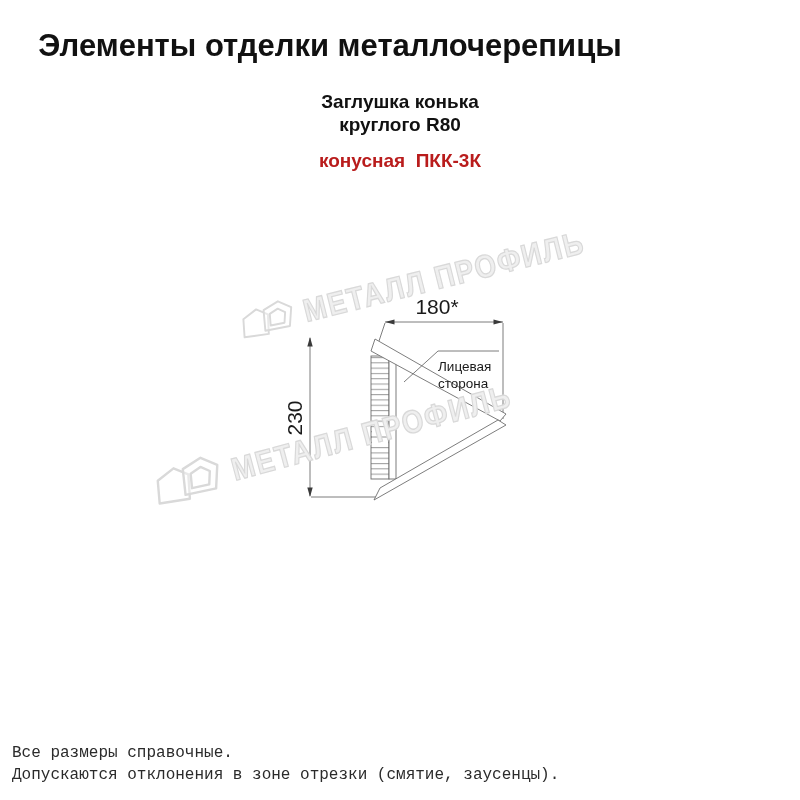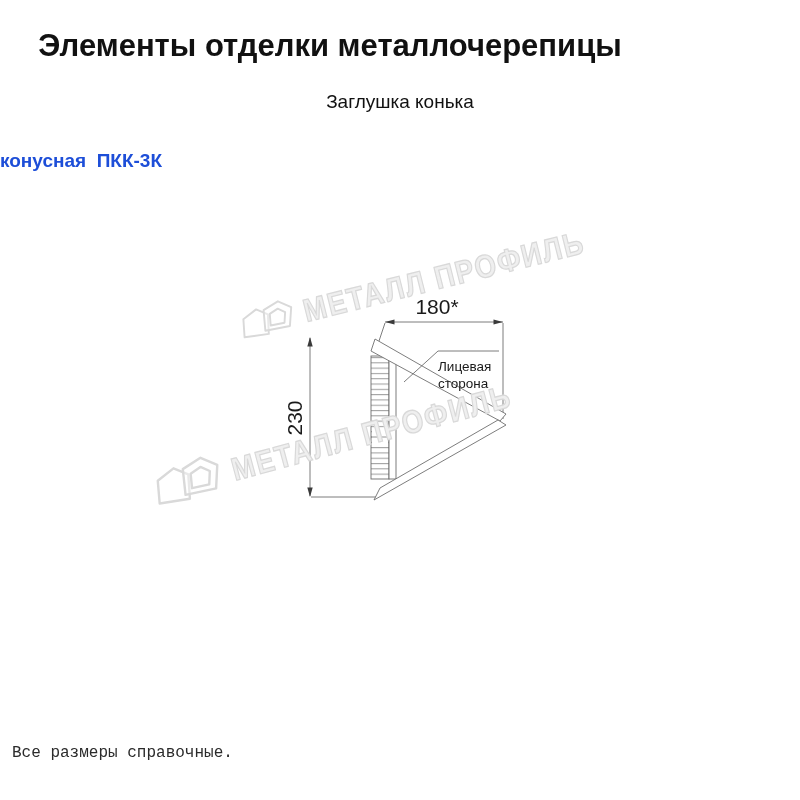--- a/index.html
+++ b/index.html
@@ -11,26 +11,26 @@
   }
   .abs { position:absolute; }
 
   .page-title {
     left:0; top:28px; width:660px; margin:0;
     text-align:center; font-size:31px; font-weight:bold; color:#111;
     z-index:3;
   }
   .product-name {
     left:0; top:90px; width:800px;
-    text-align:center; font-size:19px; font-weight:normal; line-height:23px; color:#111;
+    text-align:center; font-size:19px; font-weight:bold; line-height:23px; color:#111;
     z-index:3;
   }
   .product-code {
     left:0; top:150px; width:800px;
-    font-size:19px; font-weight:bold; color:#1d4ed8;
+    text-align:center; font-size:19px; font-weight:bold; color:#b91c1c;
     z-index:3;
   }
 
   
   .watermark {
     display:flex; align-items:center; gap:5px;
     transform-origin:left center; pointer-events:none; z-index:2;
   }
   .wm-top    { left:237px; top:296px; height:64px; transform:rotate(-14deg); }
   .wm-bottom { left:150px; top:458px; height:68px; transform:rotate(-15deg); }
@@ -62,20 +62,21 @@
     font-size:16px; line-height:22px; color:#2b2b2b; z-index:3;font-family:Liberation Mono, monospace;
   }
 </style>
 </head>
 <body>
 
 <h1 class="abs page-title">Элементы отделки металлочерепицы</h1>
 
 <div class="abs product-name">
   <div>Заглушка конька</div>
+  <div>круглого R80</div>
 </div>
 
 <div class="abs product-code">конусная &nbsp;ПКК-3К</div>
 
 <div class="abs watermark wm-top">
   <svg width="64" height="50" viewBox="0 0 100 70">
     <g fill="rgba(255,255,255,0.4)" stroke="#d9d9d9" stroke-width="3" stroke-linejoin="round">
       <path d="M8,52 L13,24 L36,14 L52,26 L46,56 Z"></path>
       <path d="M42,50 L47,18 L72,10 L90,24 L81,52 Z"></path>
       <path d="M52,44 L55,26 L69,21 L79,29 L74,45 Z" fill="none"></path>
@@ -137,13 +138,14 @@
   </g>
 </svg>
 
 <span class="abs dim-label dim-width">180*</span>
 <span class="abs dim-label dim-height">230</span>
 <span class="abs face-label">Лицевая
 сторона</span>
 
 <div class="abs footer">
   <div>Все размеры справочные.</div>
+  <div>Допускаются отклонения в зоне отрезки (смятие, заусенцы).</div>
 </div>
 
 </body></html>

